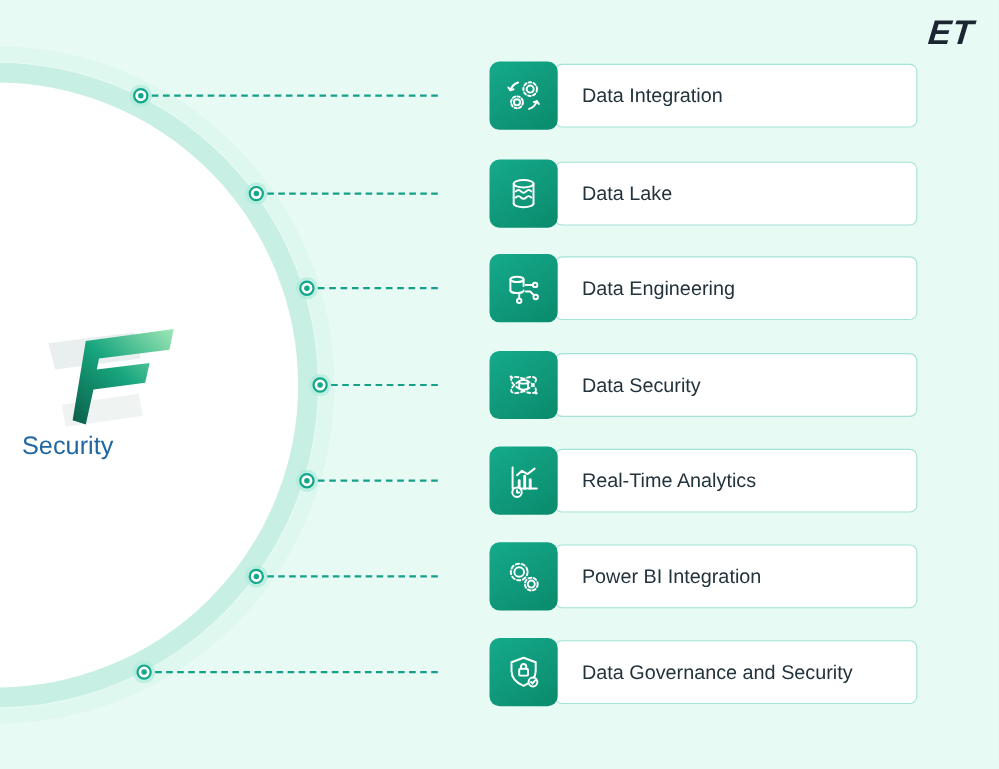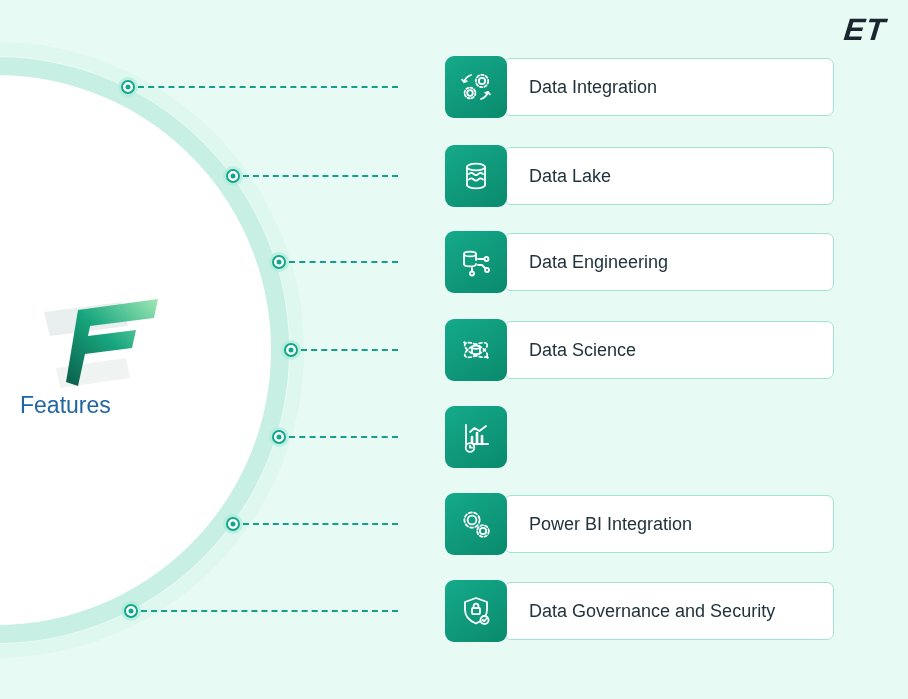--- a/index.html
+++ b/index.html
@@ -62,21 +62,21 @@
         <stop offset="0" stop-color="#0b5e49"></stop>
         <stop offset="0.5" stop-color="#17a57e"></stop>
         <stop offset="1" stop-color="#9fe8b5"></stop>
       </linearGradient>
     </defs>
     <polygon points="18,30 96,20 102,44 24,54" fill="#e9efee"></polygon>
     <polygon points="30,86 100,76 104,96 34,106" fill="#eff4f2"></polygon>
     <path d="M40 100 L52 28 L132 17 L128 36 L64 44 L62 54 L110 48 L106 66 L59 72 L52 104 Z" fill="url(#fabgrad)"></path>
   </svg>
 
-  <div class="hub-label">Features</div>
+  <div class="hub-label">Security</div>
 
   <div class="brand-logo">ET</div>
 
   <div class="dot" style="left:121px; top:80px;"></div>
   <div class="dot" style="left:226px; top:169px;"></div>
   <div class="dot" style="left:272px; top:255px;"></div>
   <div class="dot" style="left:284px; top:343px;"></div>
   <div class="dot" style="left:272px; top:430px;"></div>
   <div class="dot" style="left:226px; top:517px;"></div>
   <div class="dot" style="left:124px; top:604px;"></div>
@@ -150,36 +150,39 @@
         <ellipse cx="18" cy="18" rx="12.5" ry="5" transform="rotate(28 18 18)" stroke-dasharray="3 2.4"></ellipse>
         <ellipse cx="18" cy="15.2" rx="4" ry="1.6"></ellipse>
         <path d="M14 15.2 V20.6"></path>
           <path d="M22 15.2 V20.6"></path>
         <path d="M14 20.6 a4 1.6 0 0 0 8 0"></path>
         <circle cx="6.5" cy="10.5" r="1.2" fill="#ffffff" stroke="none"></circle>
         <circle cx="29.5" cy="25.5" r="1.2" fill="#ffffff" stroke="none"></circle>
       </svg>
     </div>
     <div class="card">
-      <span class="card-label">Data Science</span>
+      <span class="card-label">Data Security</span>
     </div>
   </div>
 
   <div class="row" style="top:406px;">
     <div class="icon-box">
       <svg class="icon" width="36" height="36" viewBox="0 0 36 36" fill="none" stroke="#ffffff" stroke-width="1.8" stroke-linecap="round" stroke-linejoin="round">
         <path d="M8 6 V25 H30"></path>
         <path d="M14 25 V18" stroke-width="2.6"></path>
         <path d="M19 25 V14" stroke-width="2.6"></path>
         <path d="M24 25 V17" stroke-width="2.6"></path>
         <polyline points="12,13 16.5,9 21.5,12 28,7"></polyline>
         <circle cx="12" cy="28.5" r="4.3" fill="#0f977b"></circle>
         <path d="M12 26.6 V28.7 H14"></path>
       </svg>
     </div>
+    <div class="card">
+      <span class="card-label">Real-Time Analytics</span>
+    </div>
   </div>
 
   <div class="row" style="top:493px;text-align:right;">
     <div class="icon-box">
       <svg class="icon" width="36" height="36" viewBox="0 0 36 36" fill="none" stroke="#ffffff" stroke-width="1.8" stroke-linecap="round" stroke-linejoin="round">
         <circle cx="14" cy="14" r="4.4"></circle>
         <circle cx="14" cy="14" r="7.6" stroke-dasharray="3 2.4"></circle>
         <circle cx="25" cy="25" r="3.2"></circle>
         <circle cx="25" cy="25" r="5.8" stroke-dasharray="2.6 2.2"></circle>
       </svg>

